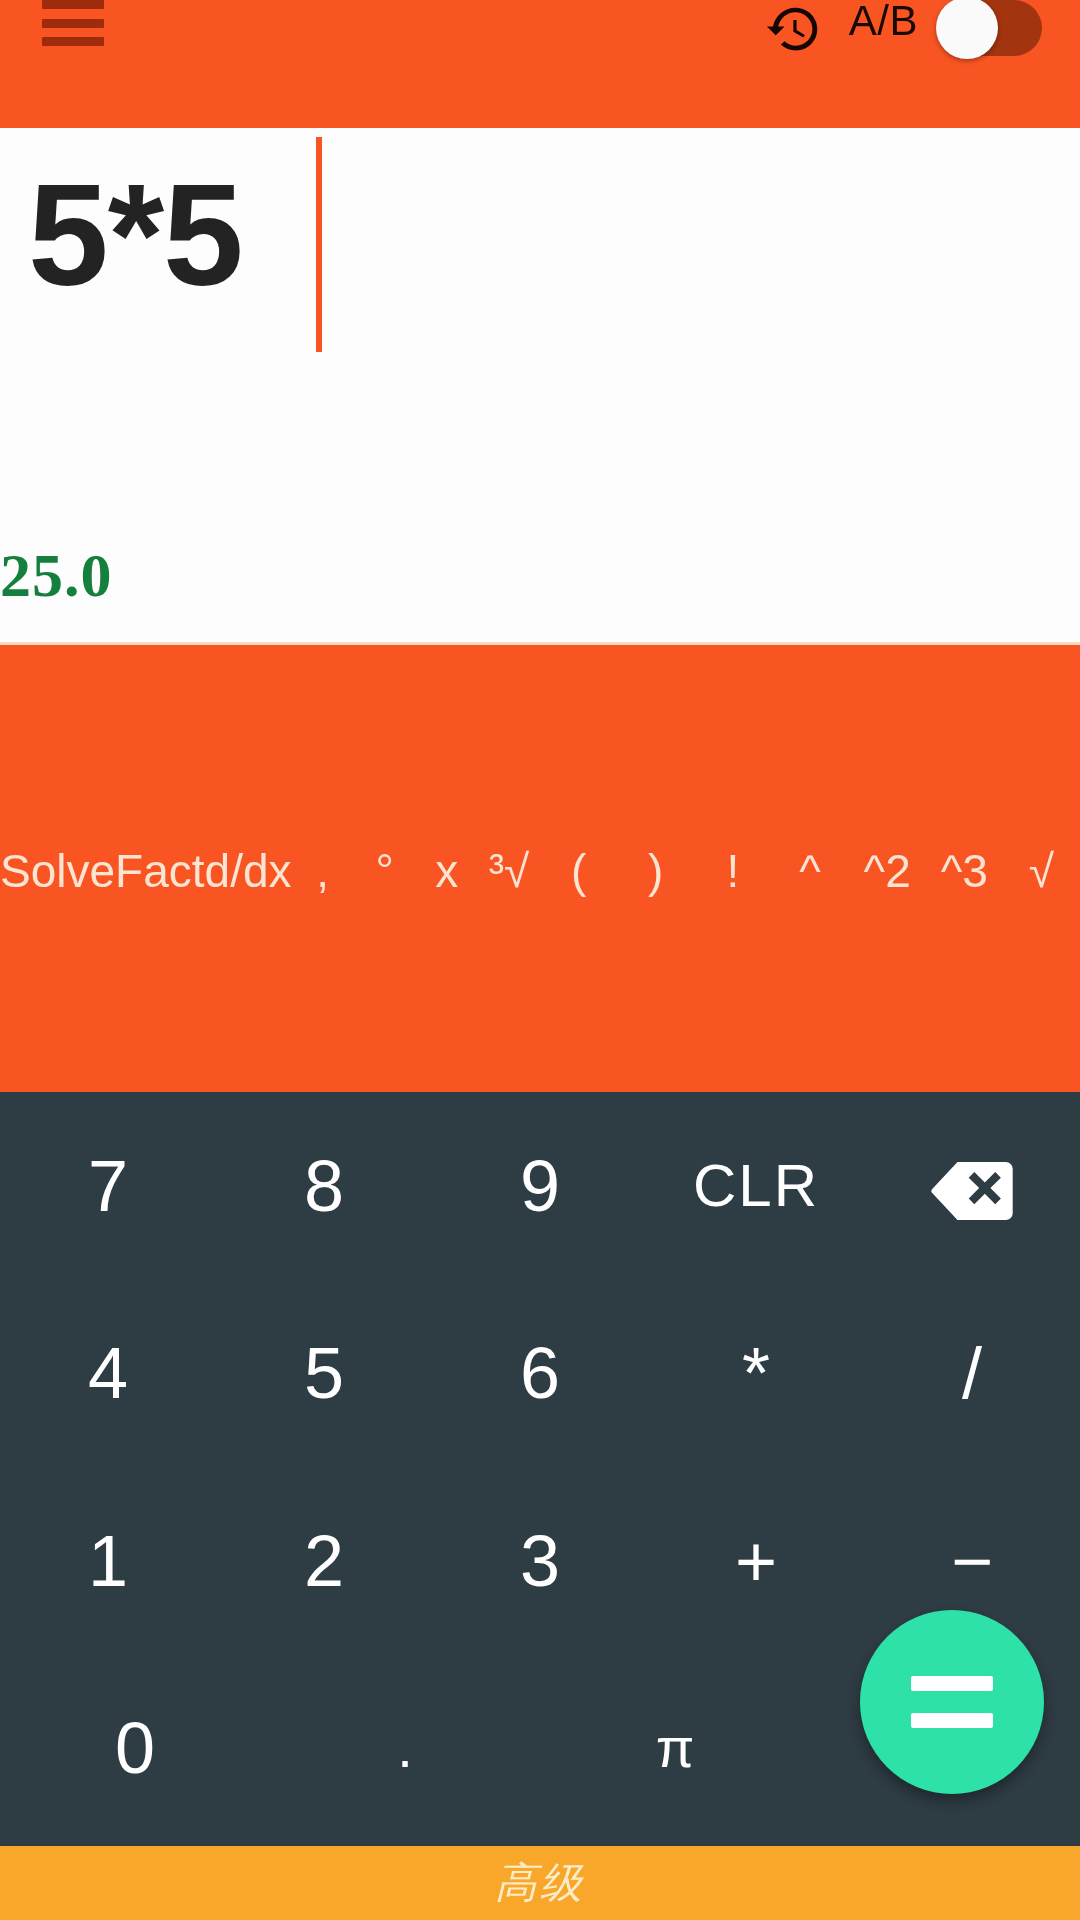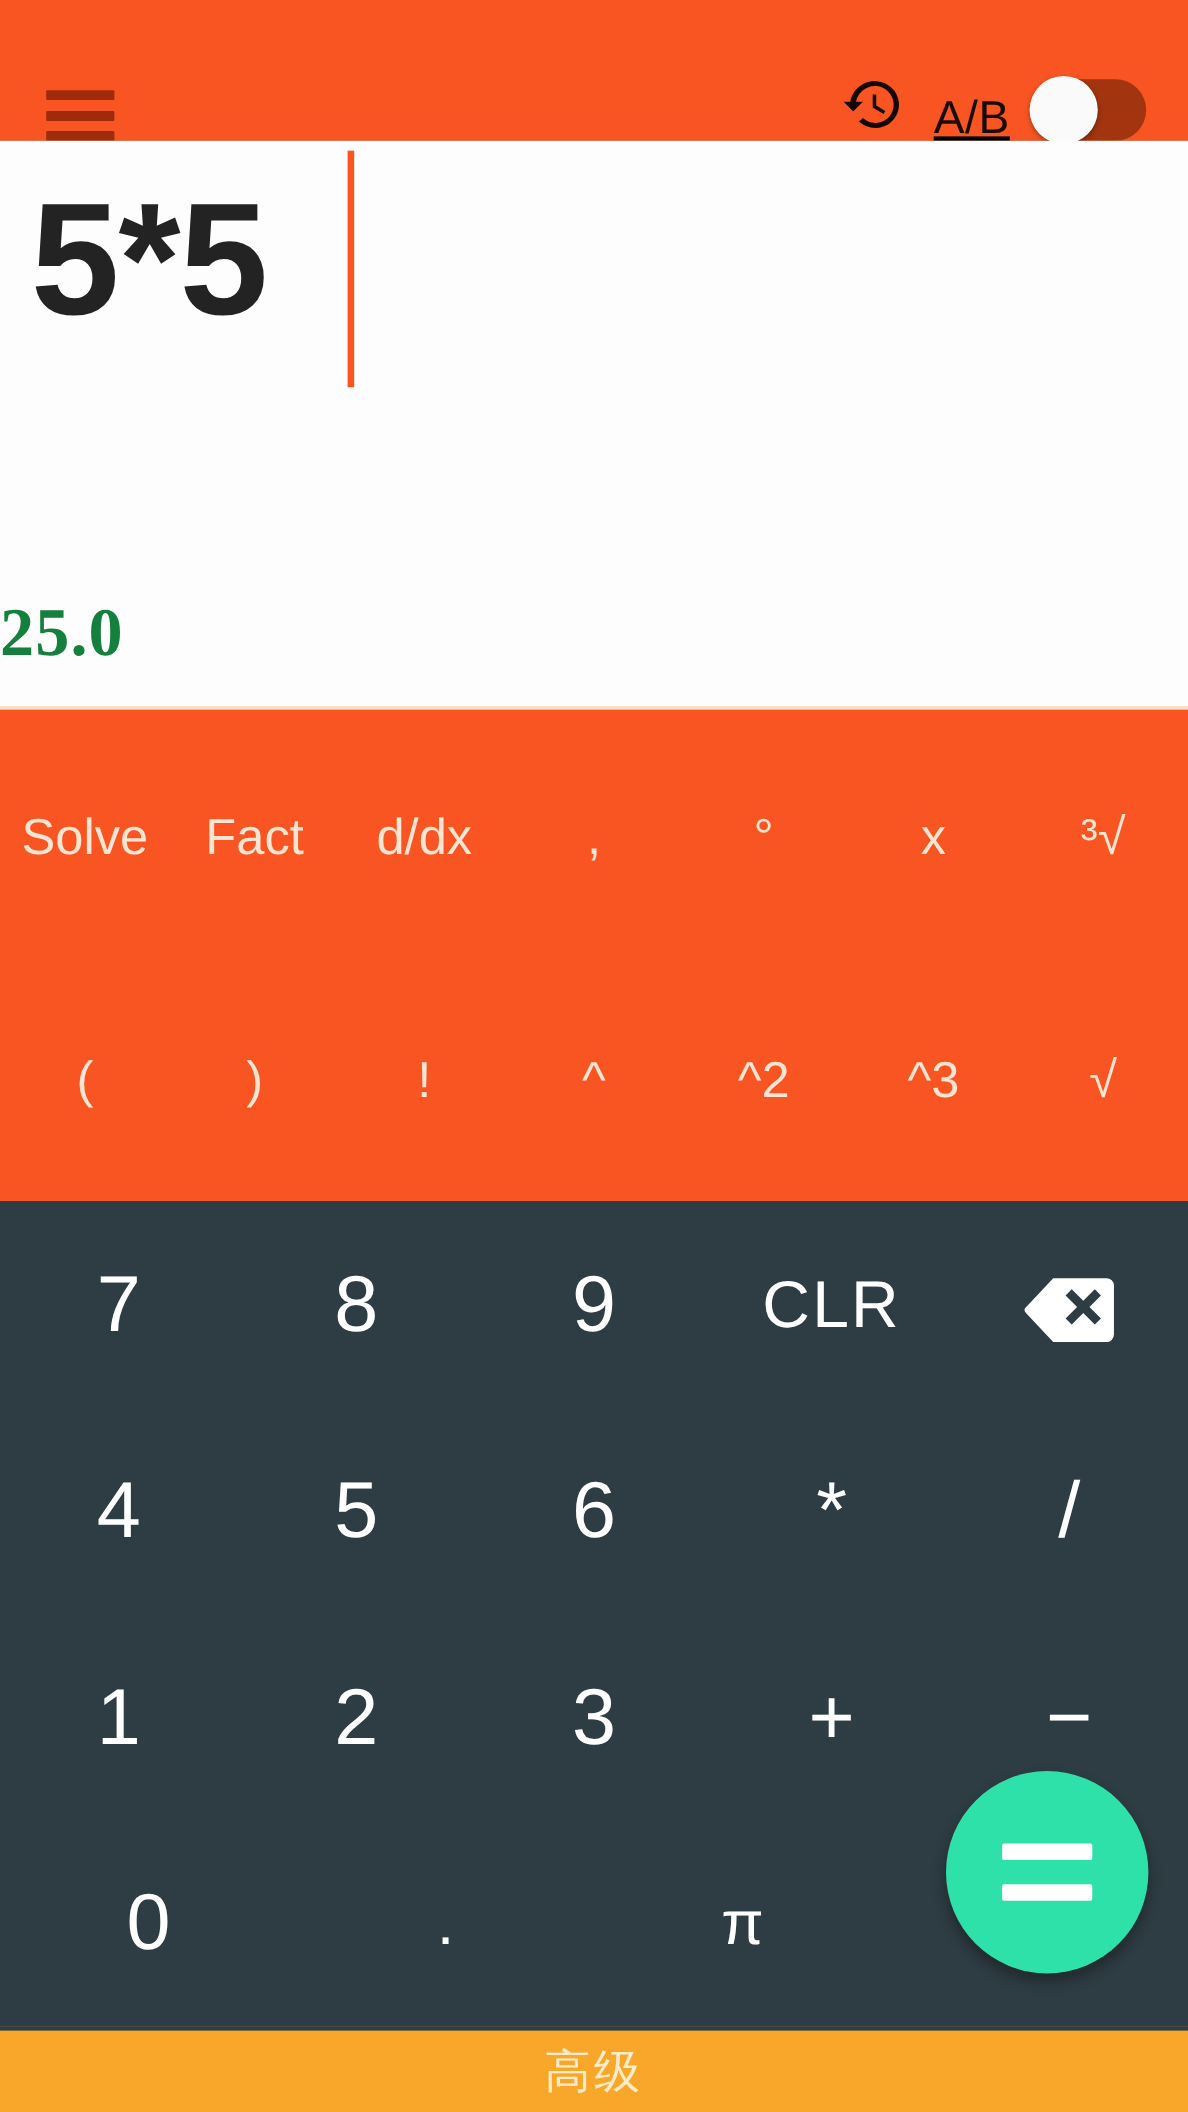--- a/index.html
+++ b/index.html
@@ -7,23 +7,22 @@
     width:1080px; height:1920px;
     background:#2E3C43;
     font-family:"Liberation Sans", sans-serif;
     overflow:hidden;
   }
   .app { position:relative; width:1080px; height:1920px; display:flex; flex-direction:column; }
 
   
   .appbar {
     height:128px; background:#F95523;
-    display:flex; align-items:flex-end; flex:0 0 128px;
+    display:flex; align-items:flex-start; flex:0 0 128px;
     padding:0 38px 0 42px;
-    text-decoration:underline;
   }
   .hamburger { width:62px; height:46px; display:flex; flex-direction:column; justify-content:space-between; cursor:pointer; }
   .hamburger span { display:block; height:9px; border-radius:1px; background:#9E2B0B; }
   .spacer { flex:1 1 auto; }
   .hist-icon { width:62px; height:62px; display:block; }
   .ab-label {
     color:#1A0A04; font-size:42px; letter-spacing:.5px;
     margin:0 20px 0 24px; line-height:1;
   }
   .toggle {
@@ -51,21 +50,21 @@
     position:absolute; left:0; right:0; top:412px;
     color:#15803d;
     font-family:"Liberation Serif", serif;
     font-size:62px; letter-spacing:1px;
   }
   .seam { position:absolute; left:0; right:0; bottom:0; height:3px; background:#F8DCC2; }
 
   
   .funcpad {
     flex:0 0 447px; background:#F95523;
-    display:flex; flex-direction:column; padding-top:4px;
+    display:flex; flex-direction:row; padding-top:4px;
   }
   .frow { flex:1 1 0; display:flex; align-items:center; }
   .fkey {
     flex:1 1 0; text-align:center; color:#FBE4D2;
     font-size:46px; font-weight:300; line-height:1;
     cursor:pointer; user-select:none;
   }
 
   
   .numpad {
@@ -93,20 +92,21 @@
   .fab i { display:block; width:82px; height:15px; background:#FFFFFF; border-radius:2px; }
   .fab i + i { margin-top:22px; }
 
   
   .bottombar {
     flex:0 0 78px; background:#F9A72B;
     display:flex; align-items:center; justify-content:center;
     border-top:4px solid #2E3C43;
     color:#FDECC8; font-size:42px; letter-spacing:3px;
     cursor:pointer;
+    font-style:italic;
   }
 </style>
 </head>
 <body>
 
 <div class="app">
 
   <div class="appbar">
     <div class="hamburger">
       <span></span>

